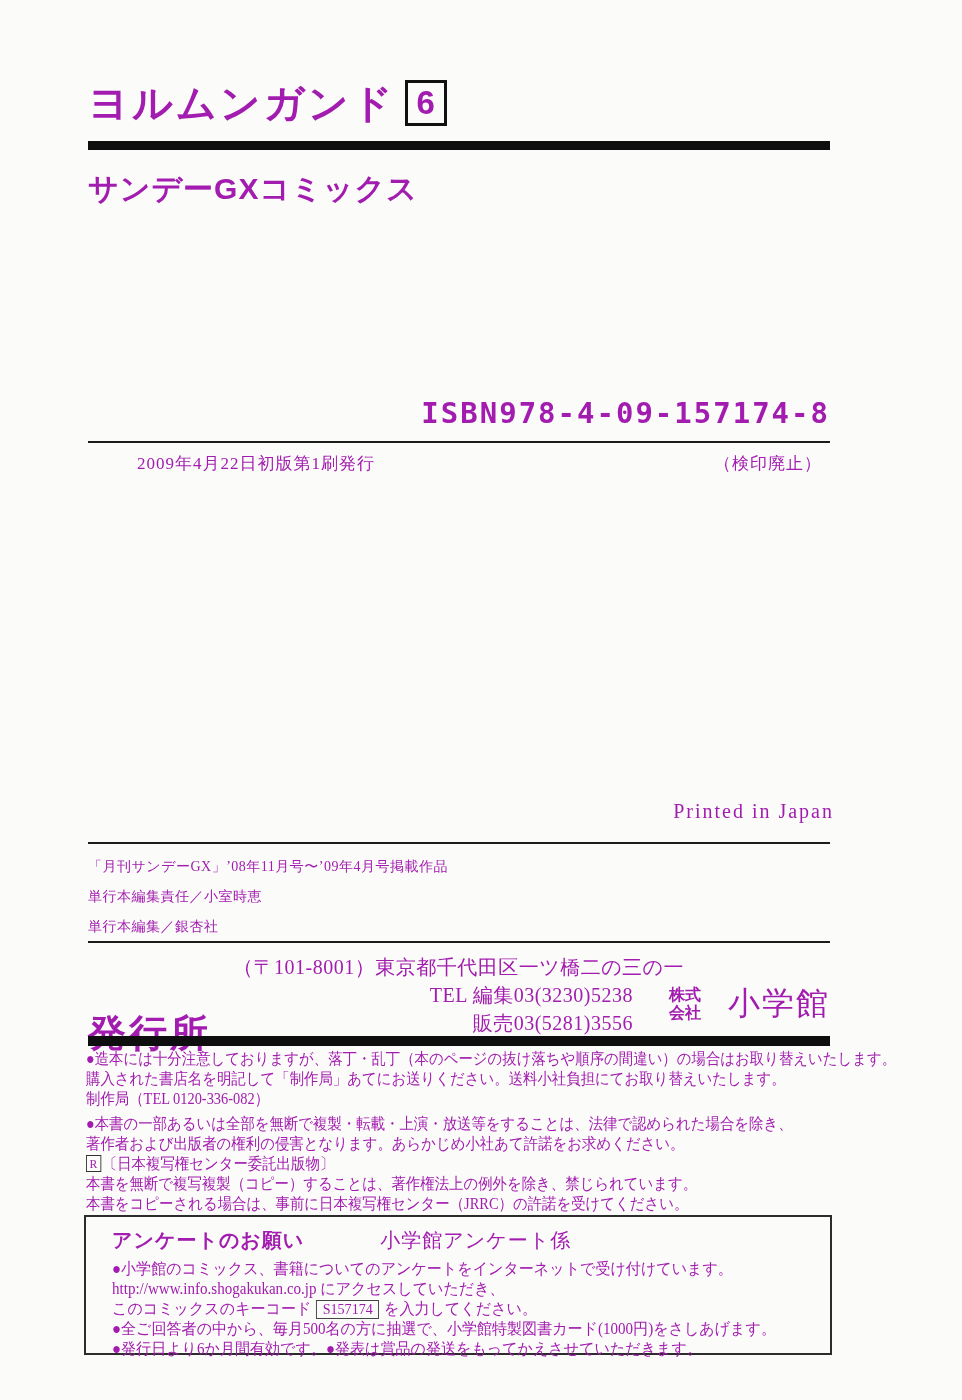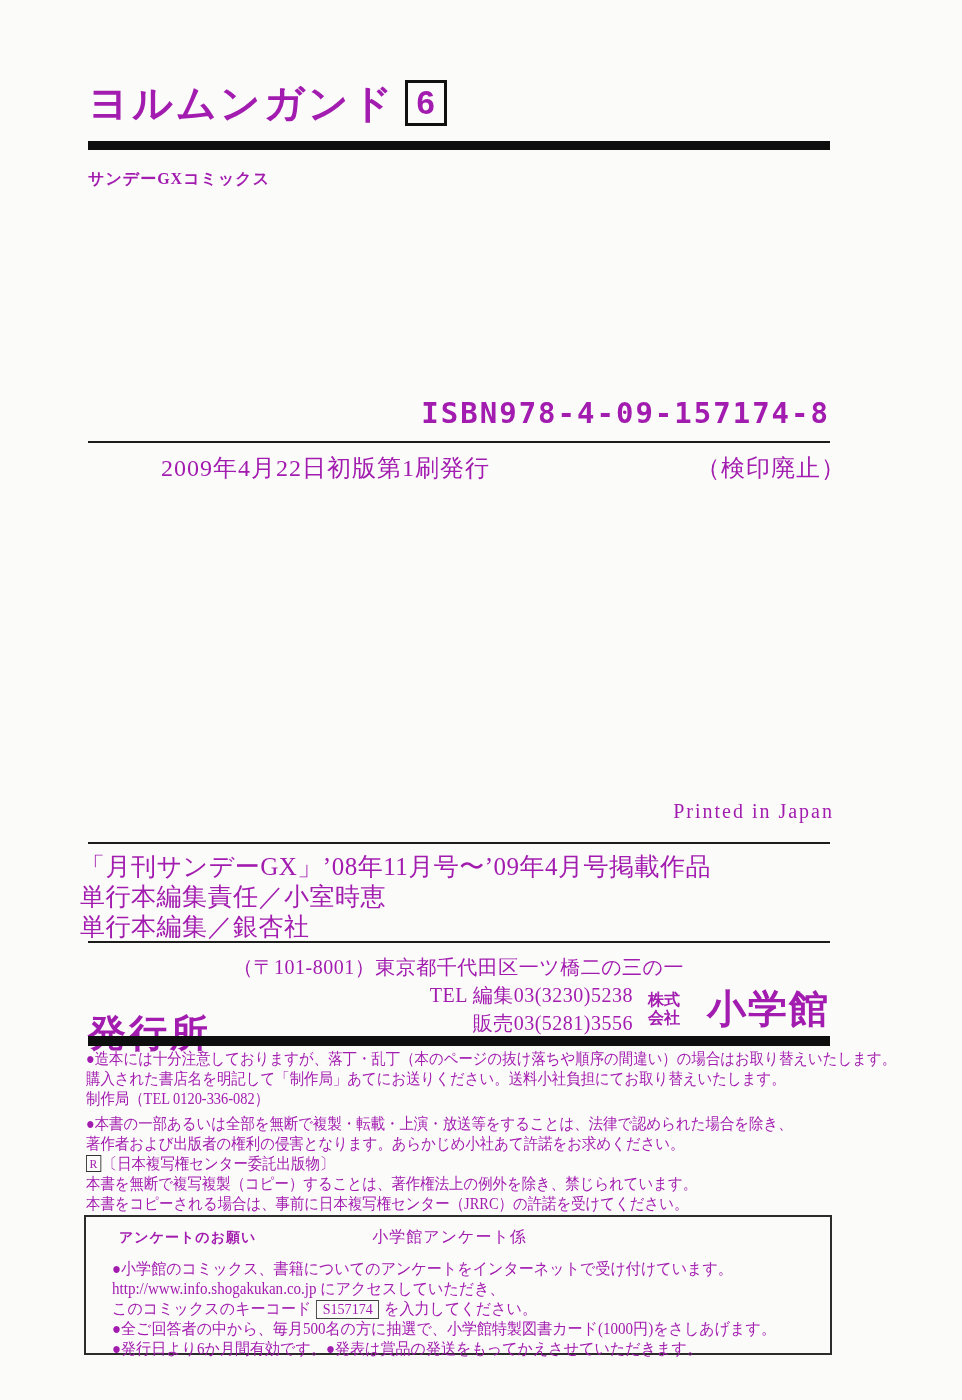--- a/index.html
+++ b/index.html
@@ -20,82 +20,82 @@
 
   
   .title-row{position:absolute;left:88px;top:76px;white-space:nowrap;}
   .title{font-size:40px;font-weight:bold;letter-spacing:3px;}
   .volume-box{
     display:inline-block;border:3px solid #111;min-width:36px;height:40px;
     line-height:40px;text-align:center;margin-left:9px;font-size:33px;
     font-weight:bold;vertical-align:3px;
   }
   #rule-top{left:88px;top:141px;width:742px;height:9px;}
-  .series{position:absolute;left:88px;top:169px;font-size:16px;font-weight:bold;letter-spacing:1px;font-family:Liberation Serif, serif;}
+  .series{position:absolute;left:88px;top:169px;font-size:30px;font-weight:bold;letter-spacing:1px;}
 
   
   .isbn{
     position:absolute;left:88px;top:396px;width:742px;text-align:right;
     font-size:29px;font-weight:bold;letter-spacing:2px;
   }
   #rule-isbn{left:88px;top:441px;width:742px;height:2px;background:#1c1c1c;}
   .edition-row{
-    position:absolute;left:104px;top:452px;width:742px;
-    display:flex;justify-content:space-between;font-size:24px;
+    position:absolute;left:80px;top:452px;width:742px;
+    display:flex;justify-content:space-between;font-size:17px;
   }
   .edition-date{padding-left:57px;letter-spacing:1px;}
   .edition-note{letter-spacing:1px;}
 
   
   .credits{position:absolute;left:148px;top:618px;font-size:24px;}
   .credit-row{display:flex;margin-bottom:17px;}
   .credit-label{width:104px;flex:none;letter-spacing:1px;}
   .credit-value{margin-left:123px;letter-spacing:1px;}
   .credit-sub{display:block;font-size:25px;margin-top:7px;letter-spacing:0;}
   .printed{
     position:absolute;left:92px;top:800px;width:742px;text-align:right;
     font-size:20px;letter-spacing:2px;
   }
 
   
   #rule-mag-top{left:88px;top:842px;width:742px;height:2px;background:#1c1c1c;}
-  .magazine{position:absolute;left:80px;top:852px;font-size:25px;line-height:30px;letter-spacing:0.5px;}
+  .magazine{position:absolute;left:88px;top:852px;font-size:14px;line-height:30px;letter-spacing:0.5px;}
   #rule-mag-bottom{left:88px;top:941px;width:742px;height:2px;background:#1c1c1c;}
 
   
   .publisher{position:absolute;left:88px;top:950px;width:742px;height:86px;}
   .pub-label{position:absolute;left:0;top:10px;font-size:38px;font-weight:bold;letter-spacing:3px;margin-top:48px;}
   .pub-address{position:absolute;left:145px;top:3px;width:400px;font-size:20px;line-height:28px;}
   .addr1{white-space:nowrap;letter-spacing:0.5px;}
   .tel{text-align:right;letter-spacing:0.5px;}
   .pub-company{position:absolute;right:0;top:32px;display:flex;align-items:center;}
   .corp{font-size:16px;line-height:18px;font-weight:bold;margin-right:27px;}
-  .pub-name{font-size:39px;font-weight:bold;letter-spacing:2px;}
+  .pub-name{font-size:32px;font-weight:normal;letter-spacing:2px;}
   #rule-bottom{left:88px;top:1036px;width:742px;height:10px;}
 
   
   .legal{position:absolute;left:86px;top:1049px;width:748px;font-size:16px;}
   .legal-line{
     white-space:nowrap;line-height:20px;height:20px;
     transform:scaleX(0.90);transform-origin:0 50%;
   }
   .legal-line.gap{margin-top:5px;}
   .rbox{
     display:inline-block;border:1px solid #333;font-size:13px;line-height:15px;
     padding:0 3px;margin-right:2px;vertical-align:1px;
   }
 
   
   .survey-box{
     position:absolute;left:84px;top:1215px;width:748px;height:140px;
     border:2px solid #2c2c2c;box-sizing:border-box;background:#fbfbf9;
   }
   .survey-head{position:absolute;left:26px;top:10px;white-space:nowrap;}
-  .survey-title{font-size:14px;font-weight:bold;letter-spacing:1px;margin-left:7px;}
-  .survey-dept{font-size:16px;margin-left:112px;letter-spacing:1px;}
+  .survey-title{font-size:20px;font-weight:bold;letter-spacing:1px;}
+  .survey-dept{font-size:20px;margin-left:72px;letter-spacing:1px;}
   .survey-body{position:absolute;left:26px;top:42px;font-size:16px;}
   .s-line{
     white-space:nowrap;line-height:20px;height:20px;
     transform:scaleX(0.94);transform-origin:0 50%;
   }
   .keybox{
     display:inline-block;border:1px solid #444;padding:0 6px;margin:0 5px;
     font-size:15px;line-height:17px;
   }
 </style>

